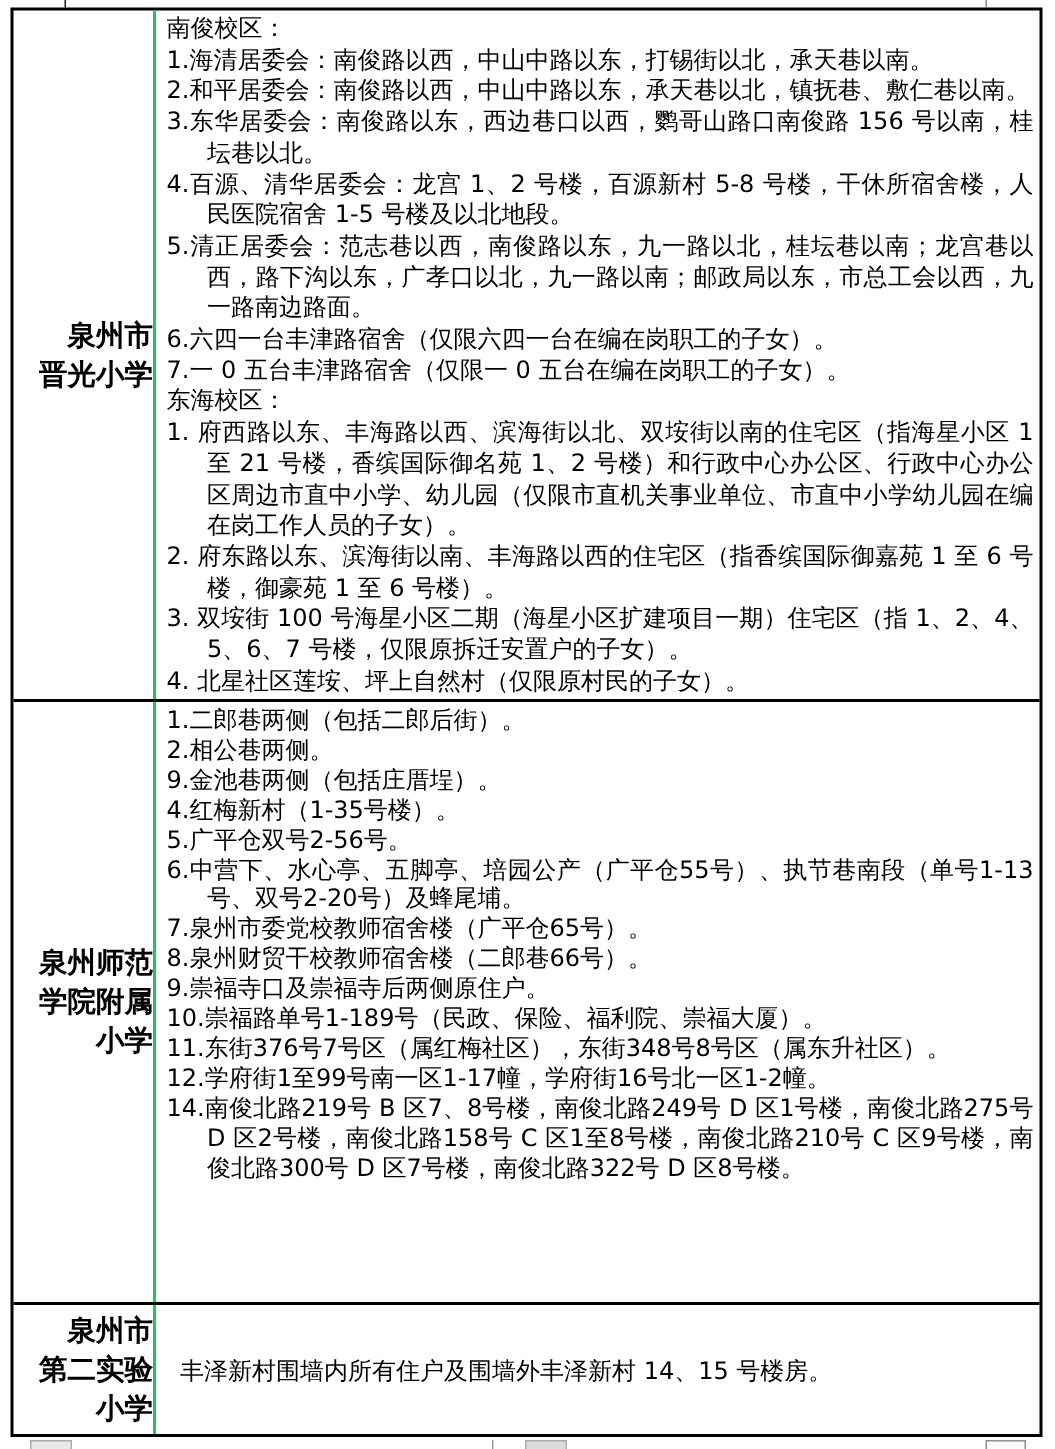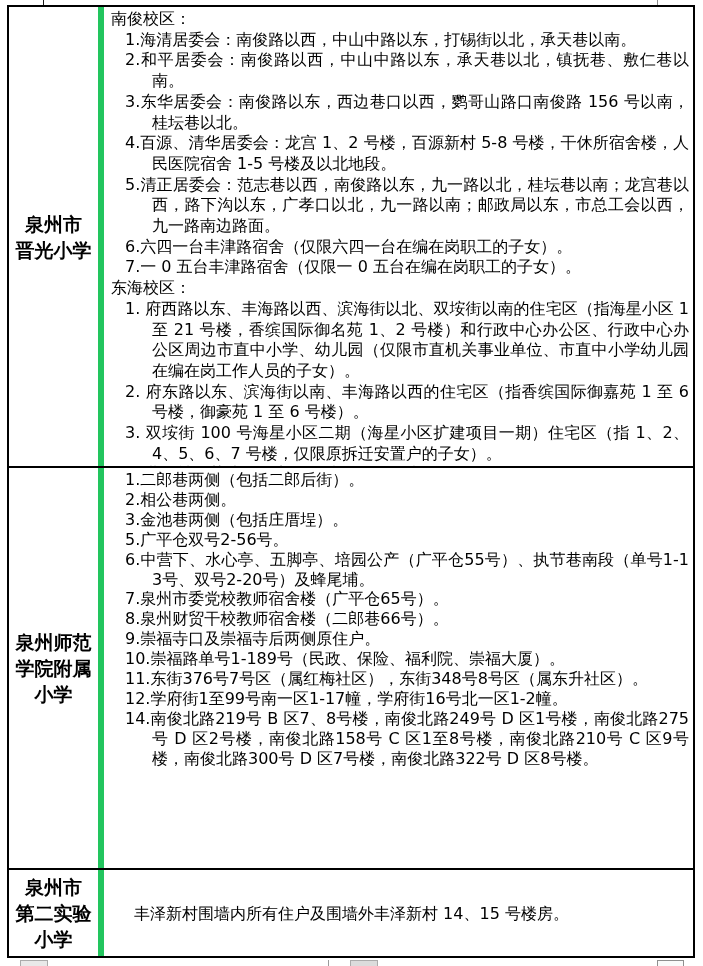--- a/index.html
+++ b/index.html
@@ -30,25 +30,25 @@
     border-bottom: 2px solid #000;
     overflow: hidden;
   }
   .trow:nth-child(1) { height: 461px; }
   .trow:nth-child(2) { height: 402px; }
   .trow:nth-child(3) { flex: 1; border-bottom: none; }
 
   .cell-school {
     width: 95px;
     flex: 0 0 95px;
-    border-right: 6px solid #22c55e;
+    border-right: 2px solid #22c55e;
     display: flex;
     flex-direction: column;
     justify-content: center;
-    align-items: center;
+    align-items: flex-end;
     font-weight: bold;
     font-size: 19px;
     line-height: 26px;
     text-align: center;
   }
   .cell-content {
     flex: 1;
     padding: 2px 4px 0 7px;
     font-size: 16px;
     text-align: justify;
@@ -60,21 +60,20 @@
   .trow:nth-child(3) .cell-content { line-height: 20px; padding-left: 16px; }
   .cell-content.middle {
     display: flex;
     flex-direction: column;
     justify-content: center;
   }
   .sec-header { font-weight: normal; }
   .item {
     padding-left: 27px;
     text-indent: -27px;
-    margin-left: 14px;
   }
 
   
   .remnant { position: absolute; background: #000; }
   .remnant-top-1 { left: 43px; top: 0; width: 1px; height: 6px; background: #1a1a1a; }
   .remnant-top-2 { left: 657px; top: 0; width: 1px; height: 5px; background: #8a8a8a; }
   .frag { position: absolute; top: 960px; height: 8px; background: #e9e9e9; border: 1px solid #ababab; }
   .frag-1 { left: 20px;  width: 28px; }
   .frag-2 { left: 350px; width: 28px; background: #dcdcdc; }
   .frag-3 { left: 657px; width: 27px; background: #fafafa; border-color: #8f8f8f; }
@@ -111,21 +110,22 @@
       </div>
       <div class="trow">
         <div class="cell-school">
           <div class="school-line">泉州师范</div>
           <div class="school-line">学院附属</div>
           <div class="school-line">小学</div>
         </div>
         <div class="cell-content">
           <div class="item">1.二郎巷两侧（包括二郎后街）。</div>
           <div class="item">2.相公巷两侧。</div>
-          <div class="item">3.金池巷两侧（包括庄厝埕）。</div>
+          <div class="item">9.金池巷两侧（包括庄厝埕）。</div>
+          <div class="item">4.红梅新村（1-35号楼）。</div>
           <div class="item">5.广平仓双号2-56号。</div>
           <div class="item">6.中营下、水心亭、五脚亭、培园公产（广平仓55号）、执节巷南段（单号1-13号、双号2-20号）及蜂尾埔。</div>
           <div class="item">7.泉州市委党校教师宿舍楼（广平仓65号）。</div>
           <div class="item">8.泉州财贸干校教师宿舍楼（二郎巷66号）。</div>
           <div class="item">9.崇福寺口及崇福寺后两侧原住户。</div>
           <div class="item">10.崇福路单号1-189号（民政、保险、福利院、崇福大厦）。</div>
           <div class="item">11.东街376号7号区（属红梅社区），东街348号8号区（属东升社区）。</div>
           <div class="item">12.学府街1至99号南一区1-17幢，学府街16号北一区1-2幢。</div>
           <div class="item">14.南俊北路219号 B 区7、8号楼，南俊北路249号 D 区1号楼，南俊北路275号 D 区2号楼，南俊北路158号 C 区1至8号楼，南俊北路210号 C 区9号楼，南俊北路300号 D 区7号楼，南俊北路322号 D 区8号楼。</div>
         </div>

